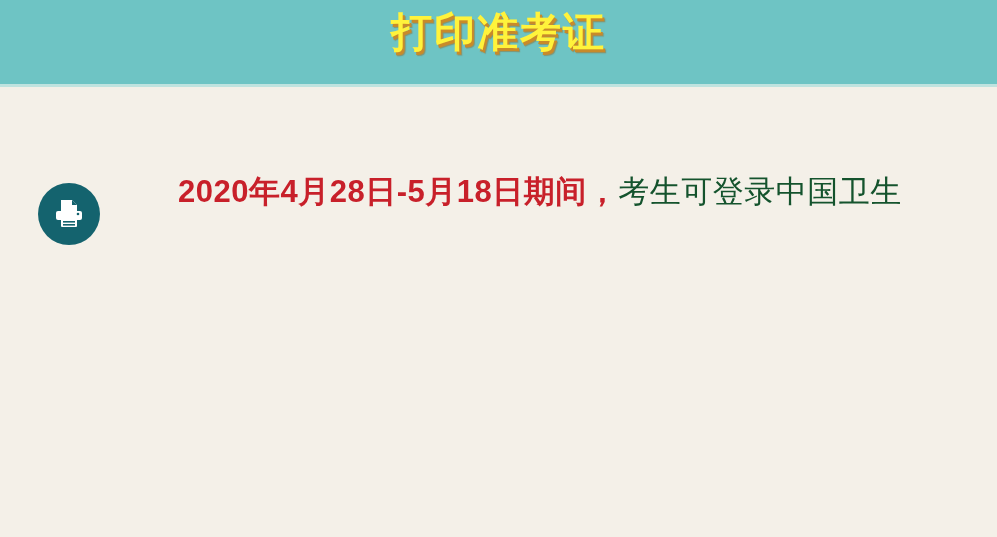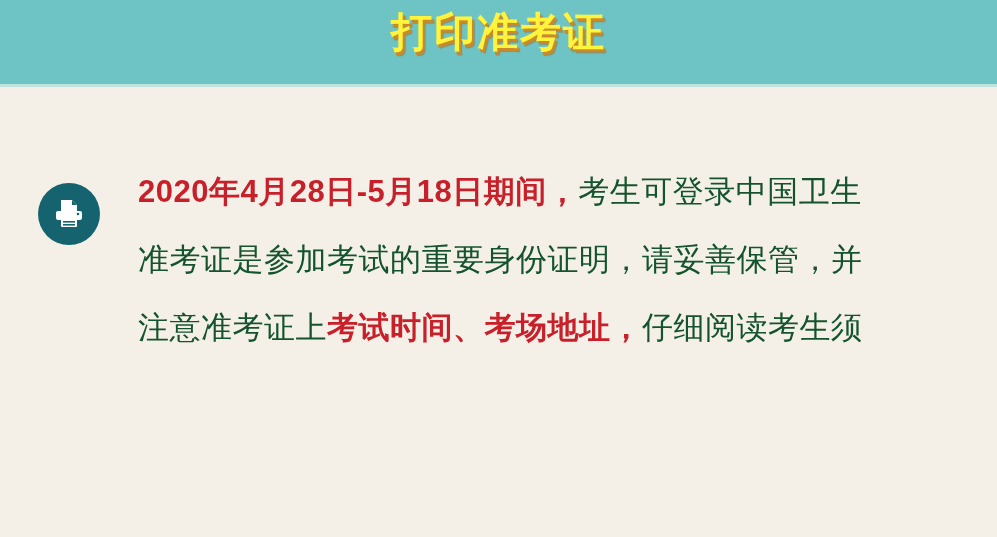--- a/index.html
+++ b/index.html
@@ -86,20 +86,21 @@
   }
   .para {
     margin: 0;
   }
   .line {
     white-space: nowrap;
   }
   .hl {
     color: #C8202A;
     font-weight: bold;
+    margin-left: 40px;
   }
   .blk {
     color: #14532d;
   }
 </style>
 </head>
 <body>
 
 <div id="page">
 
@@ -122,19 +123,19 @@
     </svg>
   </div>
 
   <div class="body-text">
 
     <p class="para">
       <span class="line"><span class="hl">2020年4月28日-5月18日期间，</span><span class="blk">考生可登录中国卫生</span></span><br>
     </p>
 
     <p class="para">
-      <span class="line blk">准考证是参加考试的重要身份证明，请妥善保管，并</span><br>
-      <span class="line"><span class="blk">注意准考证上</span><span class="hl">考试时间、考场地址，</span><span class="blk">仔细阅读考生须</span></span><br>
+      <br>
+      <br>
     </p>
 
   </div>
 
 </div>
 
 </body></html>

